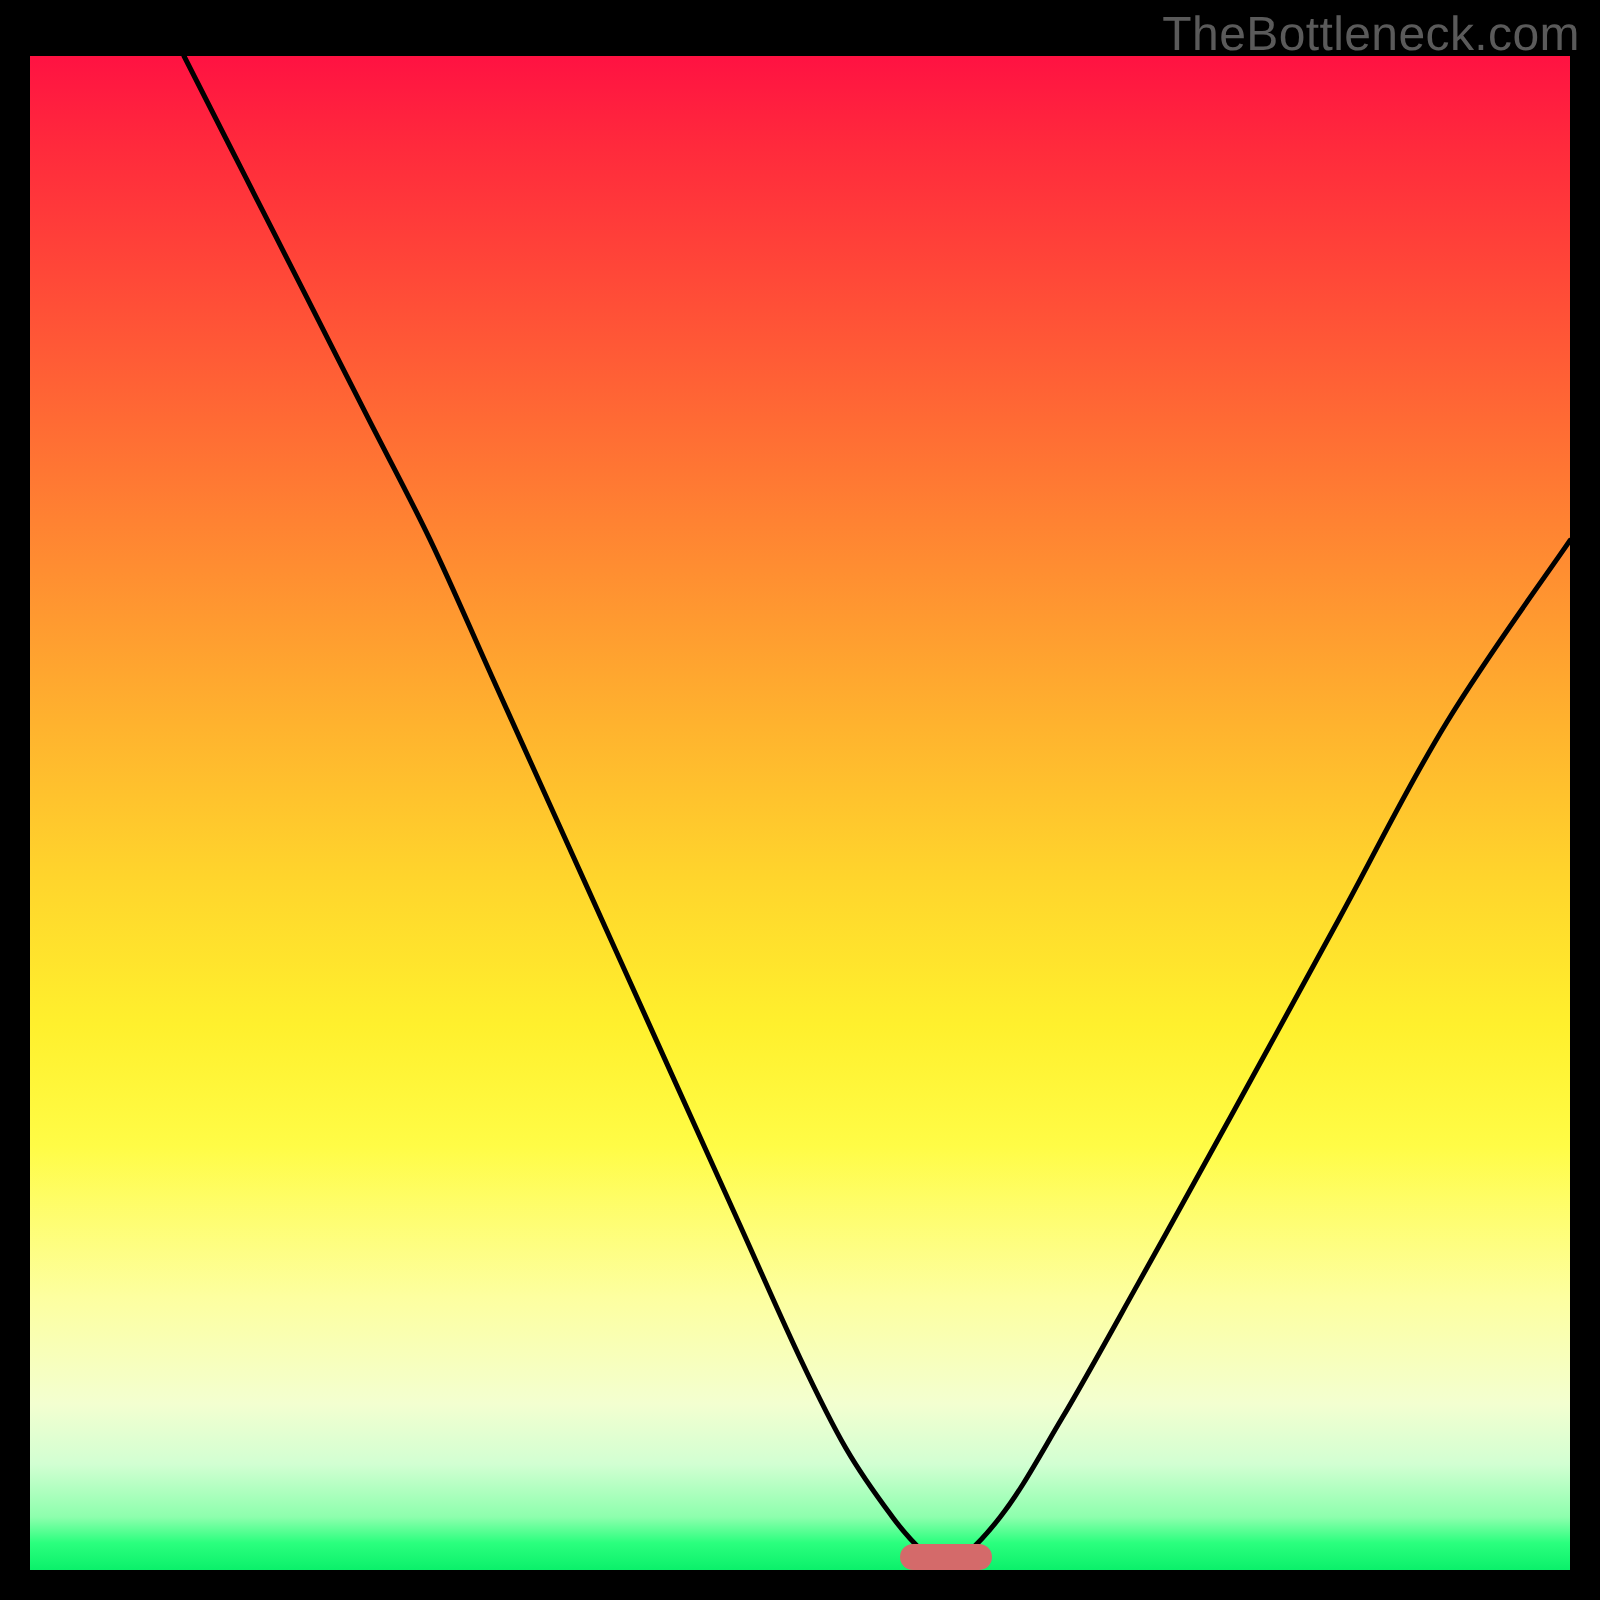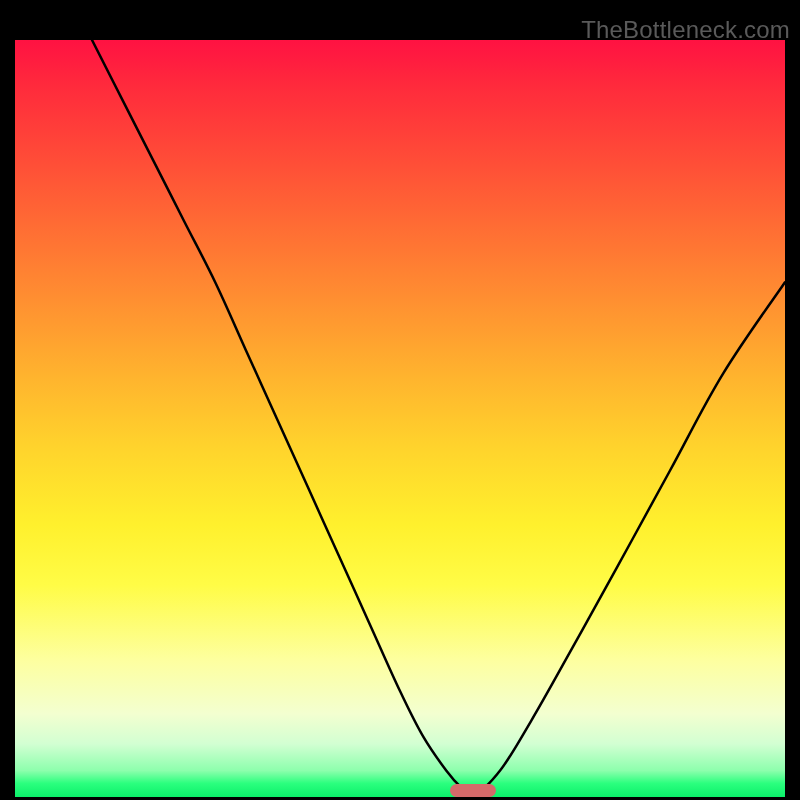--- a/index.html
+++ b/index.html
@@ -9,21 +9,20 @@
     height: 800px;
     background: #000;
     overflow: hidden;
     font-family: Arial, Helvetica, sans-serif;
   }
   .frame {
     position: relative;
     width: 800px;
     height: 756px;
     background: #000;
-    margin-top: 12px;
   }
   .watermark {
     position: absolute;
     top: 4px;
     right: 10px;
     color: #5a5a5a;
     font-size: 24px;
     font-weight: 500;
     letter-spacing: 0.2px;
     z-index: 20;

